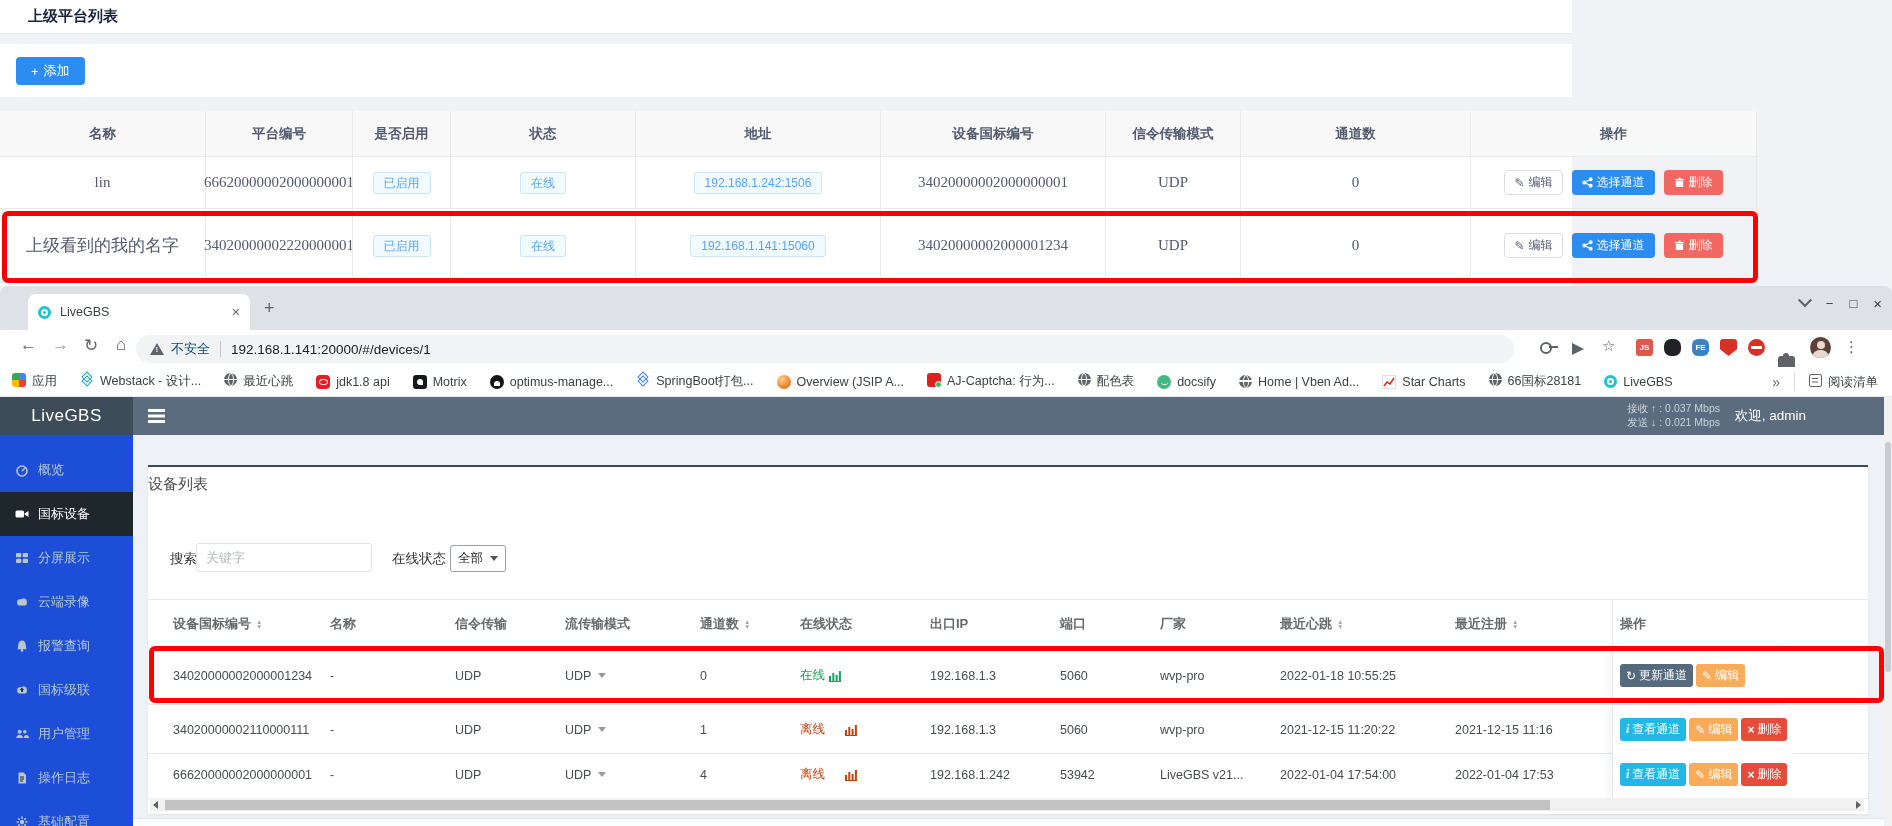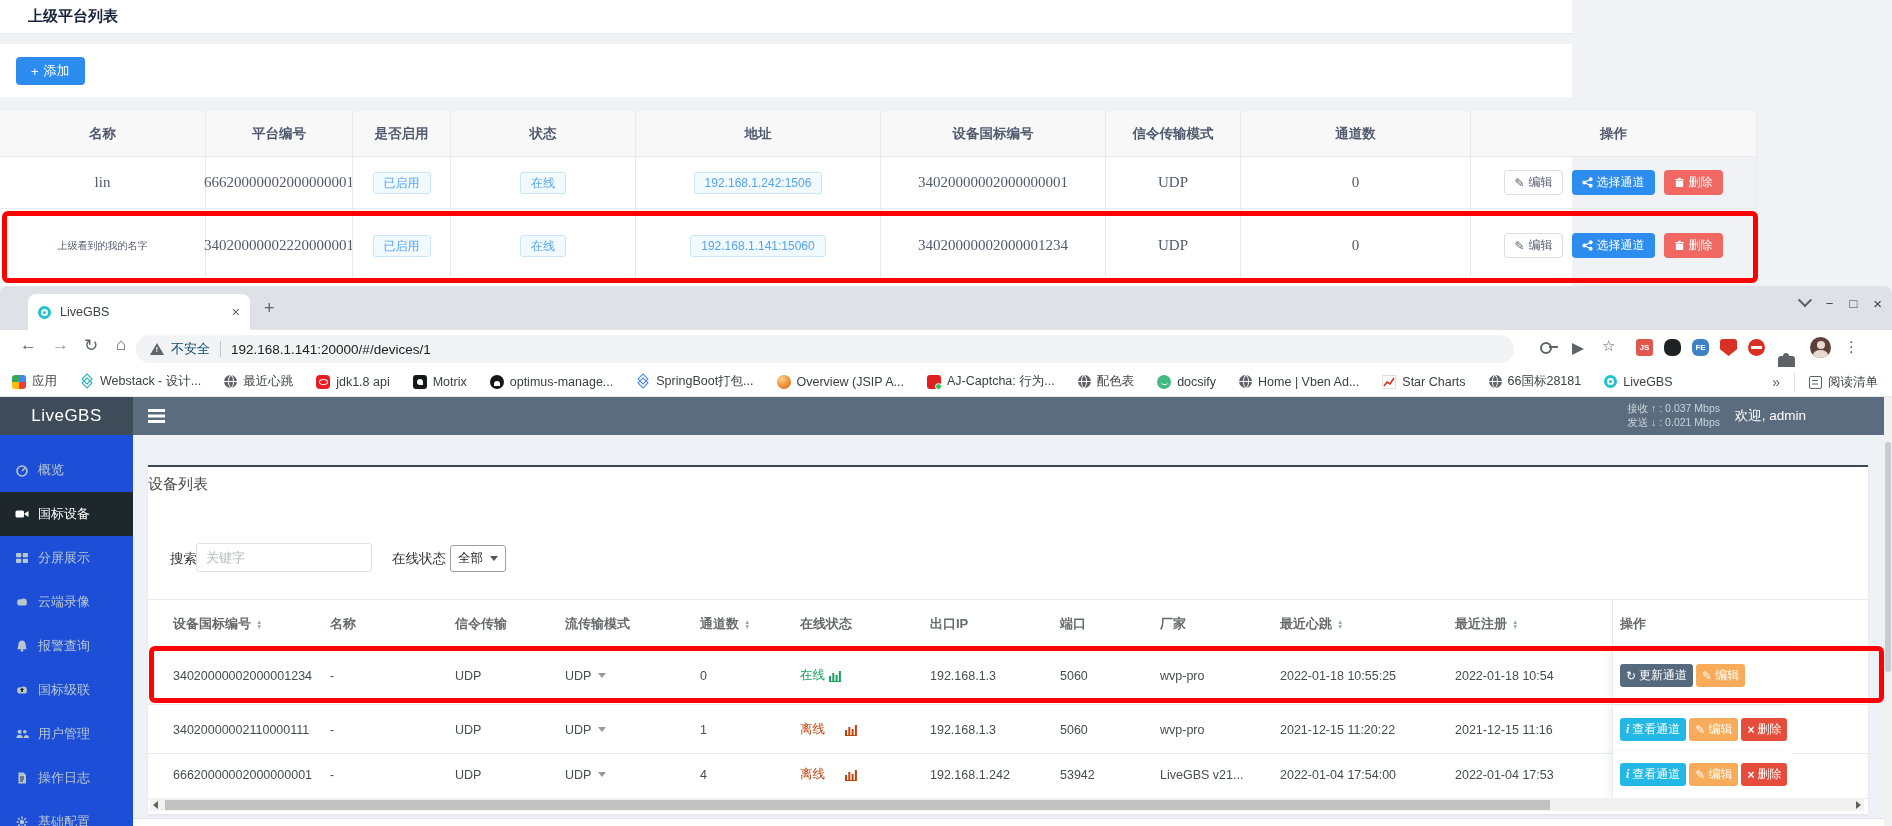--- a/index.html
+++ b/index.html
@@ -62,21 +62,21 @@
   .ext-stop{background:#d93025;border-radius:50%;position:relative;}
   .ext-stop::after{content:"";position:absolute;left:3px;top:7px;width:11px;height:3px;background:#fff;}
   .ext-puzzle{background:#5f6368;border-radius:3px;position:relative;}
   .ext-puzzle::before{content:"";position:absolute;left:5px;top:-3px;width:6px;height:6px;border-radius:50%;background:#5f6368;}
   .avatar{position:absolute;top:7px;width:21px;height:21px;border-radius:50%;background:#5d4037;overflow:hidden;}
   .avatar::before{content:"";position:absolute;left:6.5px;top:4px;width:8px;height:8px;border-radius:50%;background:#e8d9cf;}
   .avatar::after{content:"";position:absolute;left:3px;top:13px;width:15px;height:10px;border-radius:50%;background:#e8d9cf;}
   .kebab{position:absolute;top:8px;font-size:15px;color:#5f6368;}
   .bmbar{position:absolute;left:0;top:81px;width:100%;height:30px;background:#fff;border-bottom:1px solid #e6e8ea;
          display:flex;align-items:center;padding-left:12px;gap:23px;box-sizing:border-box;}
-  .bm{display:flex;align-items:center;gap:6px;font-size:12.5px;color:#3c4043;cursor:pointer;white-space:nowrap;}
+  .bm{display:flex;gap:6px;font-size:12.5px;color:#3c4043;cursor:pointer;white-space:nowrap;}
   .bi{width:14px;height:14px;flex:none;display:inline-block;position:relative;}
   .bi-apps{background:conic-gradient(#4285f4 0 25%,#ea4335 0 50%,#fbbc05 0 75%,#34a853 0);border-radius:3px;}
   .layers i{position:absolute;left:2.5px;width:8px;height:8px;border:1.5px solid currentColor;transform:rotate(45deg);box-sizing:border-box;}
   .layers i:first-child{top:0;} .layers i:last-child{top:4px;}
   .bi-web{color:#1aa9b8;} .bi-spring{color:#4285f4;}
   .globe{width:13px;height:13px;border-radius:50%;background:#5f6368;position:relative;}
   .globe::before{content:"";position:absolute;left:0;top:5.5px;width:13px;height:1.5px;background:#fff;}
   .globe::after{content:"";position:absolute;left:3.5px;top:0;width:6px;height:13px;border-radius:50%;border:1.2px solid #fff;box-sizing:border-box;}
   .bi-oracle{background:#ea1b22;border-radius:4px;}
   .bi-oracle::after{content:"";position:absolute;left:2.5px;top:4px;width:9px;height:6px;border:1.5px solid #fff;border-radius:50%;box-sizing:border-box;}
@@ -205,21 +205,21 @@
                   <rect x="2" y="4" width="8" height="7" rx="1"></rect>
                   <rect x="1" y="2.2" width="10" height="1.4" rx=".7"></rect>
                   <rect x="4.5" y="0.8" width="3" height="1.4" rx=".7"></rect>
                 </g>
               </svg>
             <span>删除</span>
           </button>
         </div>
       </div>
 
-      <div class="a-td" style="font-family:Liberation Serif, serif;font-size:10px;">上级看到的我的名字</div>
+      <div class="a-td" style="font-family:Liberation Serif, serif;font-size:17px;">上级看到的我的名字</div>
       <div class="a-td">34020000002220000001</div>
       <div class="a-td">
           <span class="chip">已启用</span>
         </div>
       <div class="a-td">
           <span class="chip">在线</span>
         </div>
       <div class="a-td">
           <span class="chip">192.168.1.141:15060</span>
         </div>
@@ -549,21 +549,20 @@
                   <rect x="9.9" y="1" width="2" height="10"></rect>
                   <rect x="0" y="11" width="12" height="1"></rect>
                 </g>
               </svg>
             </span>
           </div>
         <div class="dcell dc-ip">192.168.1.3</div>
         <div class="dcell dc-port">5060</div>
         <div class="dcell dc-ven">wvp-pro</div>
         <div class="dcell dc-hb">2022-01-18 10:55:25</div>
-        <div class="dcell dc-reg">2022-01-18 10:54</div>
         <div class="dcell dc-op">
           <button class="dbtn dbtn-update">
               <span>↻</span>
               <span>更新通道</span>
             </button>
           <button class="dbtn dbtn-edit">
               <span>✎</span>
               <span>编辑</span>
             </button>
         </div>

